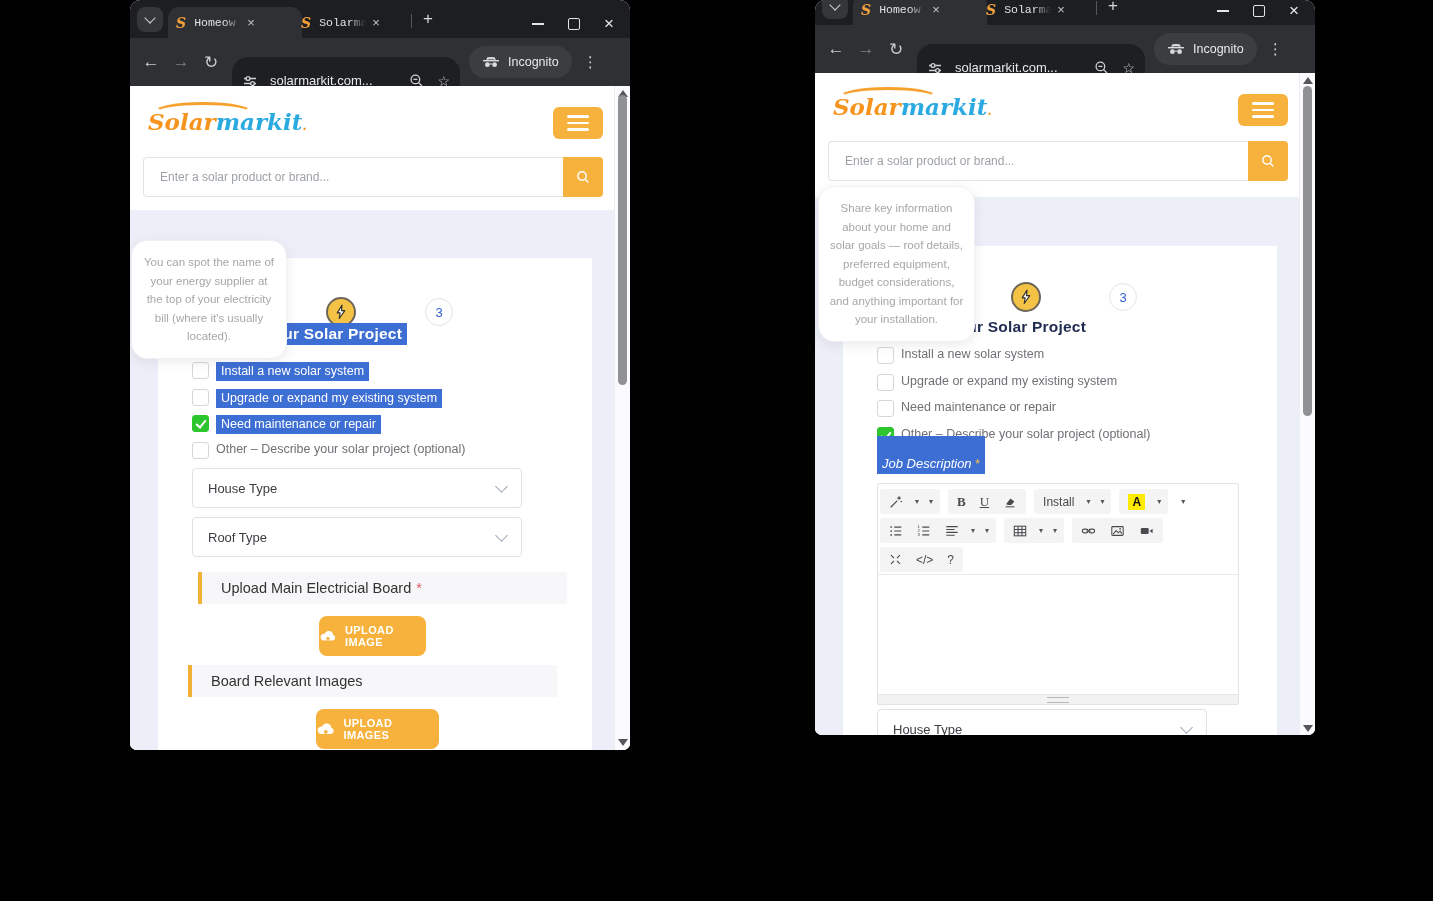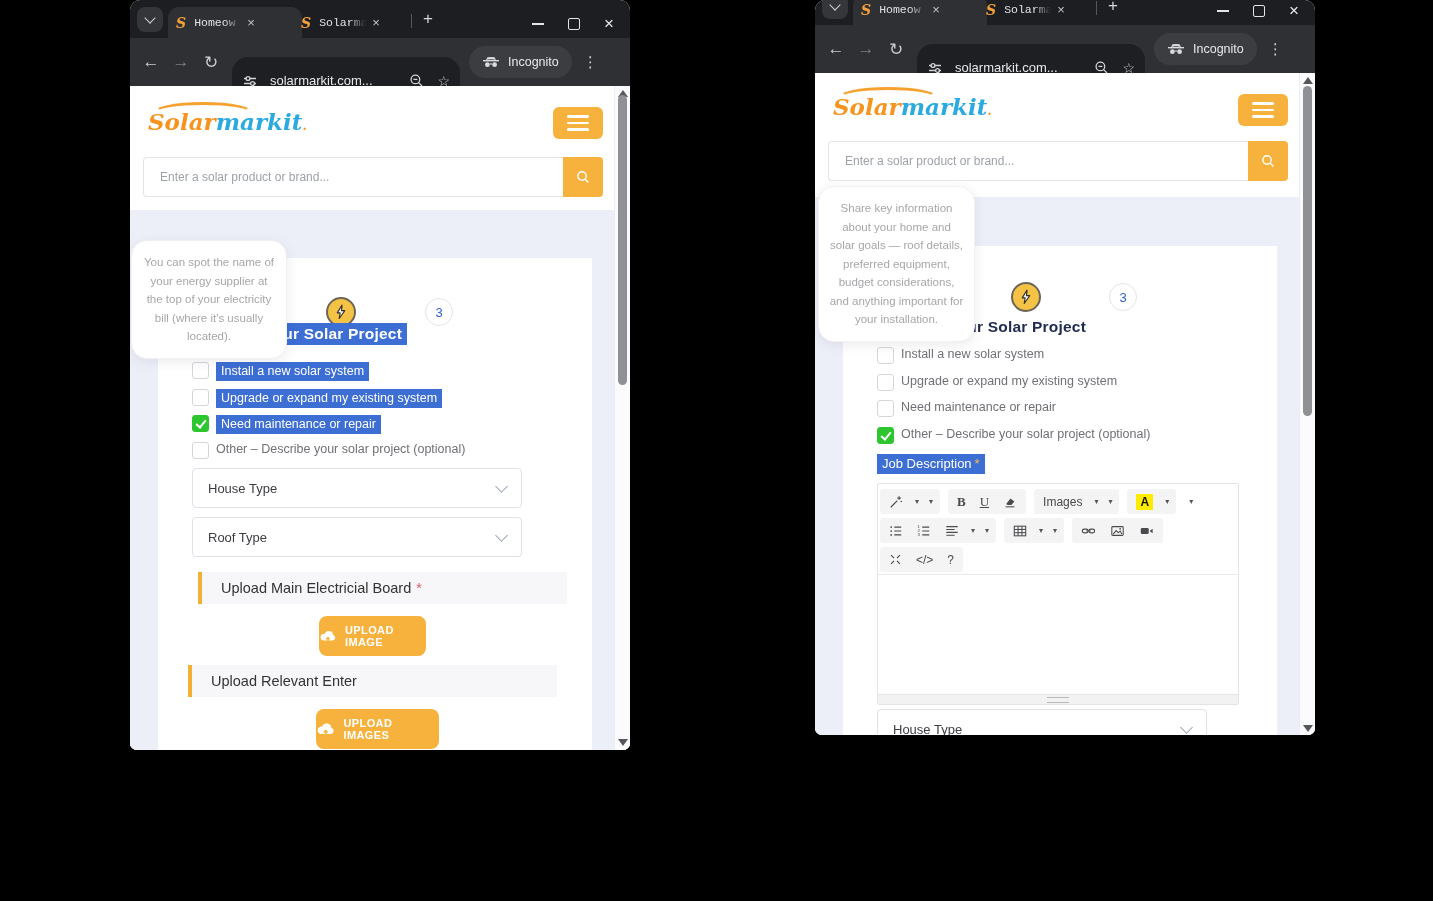--- a/index.html
+++ b/index.html
@@ -86,21 +86,21 @@
   .ddl{font-size:13px;color:#3c3c42;}
   .ddchev{width:8px;height:8px;border-right:1.6px solid #9aa3b5;border-bottom:1.6px solid #9aa3b5;
       transform:rotate(45deg);margin-top:-4px;}
   .sech{position:absolute;height:32px;background:#f7f7f9;border-left:4px solid #f2b034;
       display:flex;align-items:center;padding-left:19px;font-size:14.5px;color:#333;z-index:3;}
   .req{color:#e25b6a;margin-left:5px;}
   .upbtn{position:absolute;height:40px;background:#f6b23d;border-radius:8px;display:flex;
       align-items:center;justify-content:center;gap:8px;color:#fff;font-size:11px;font-weight:bold;
       letter-spacing:.4px;z-index:3;}
   .jobd{position:absolute;font-size:13px;z-index:3;}
-  .jobd .hl{padding:2px 5px 3px;}
+  .jobd .hl{padding:20px 5px 3px;font-style:italic;}
   .jd-star{color:#f2c14e;margin-left:3px;}
 
   
   .editor{position:absolute;border:1px solid #e4e4e6;border-radius:2px;background:#fff;
       display:flex;flex-direction:column;z-index:3;}
   .etb{padding:5px 2px 2px 2px;}
   .etr{display:flex;margin-bottom:4px;align-items:center;}
   .egrp{background:#f4f4f5;border-radius:3px;display:flex;align-items:center;height:25px;
       margin-right:8px;padding:0 2px;}
   .ebtn{display:flex;align-items:center;justify-content:center;height:25px;padding:0 7px;
@@ -258,21 +258,21 @@
     </div>
     <div class="upbtn" style="left:189px;top:530px;width:107px">
       <svg width="20" height="15" viewBox="0 0 22 16">
         <path d="M6 13 a4.2 4.2 0 1 1 1-8.3 A5.3 5.3 0 0 1 17.3 6.3 A3.4 3.4 0 0 1 16.6 13 Z" fill="#fff"></path>
         <path d="M11 15 V9.6 M8.8 11.4 L11 9.2 l2.2 2.2" stroke="#f6b23d" stroke-width="1.6" fill="none"></path>
       </svg>
       <span>UPLOAD IMAGE</span>
     </div>
 
     <div class="sech" style="left:58px;top:579px;width:346px">
-      <span>Upload Relevant Enter</span>
+      <span>Board Relevant Images</span>
     </div>
     <div class="upbtn" style="left:186px;top:623px;width:123px">
       <svg width="20" height="15" viewBox="0 0 22 16">
         <path d="M6 13 a4.2 4.2 0 1 1 1-8.3 A5.3 5.3 0 0 1 17.3 6.3 A3.4 3.4 0 0 1 16.6 13 Z" fill="#fff"></path>
         <path d="M11 15 V9.6 M8.8 11.4 L11 9.2 l2.2 2.2" stroke="#f6b23d" stroke-width="1.6" fill="none"></path>
       </svg>
       <span>UPLOAD IMAGES</span>
     </div>
 
     <div class="tooltip" style="left:1px;top:154px;width:134px">You can spot the name of your energy supplier at the top of your electricity bill (where it's usually located).</div>
@@ -428,21 +428,21 @@
               </span>
             <span class="ebtn">
               <svg width="14" height="14" viewBox="0 0 16 16">
                   <path d="M3.5 10.5 L8.5 4 L13 7.5 L9.5 11.5 H6 Z" fill="#4a4a4e"></path>
                   <line x1="3" y1="13.5" x2="13" y2="13.5" stroke="#4a4a4e" stroke-width="1.2"></line>
                 </svg>
             </span>
           </div>
           <div class="egrp">
             <span class="ebtn">
-                <span class="fontname">Images</span>
+                <span class="fontname">Install</span>
               </span>
             <span class="crt">▾</span>
             <span class="crt">▾</span>
           </div>
           <div class="egrp">
             <span class="ebtn">
                 <span class="colA">A</span>
               </span>
             <span class="crt">▾</span>
           </div>

